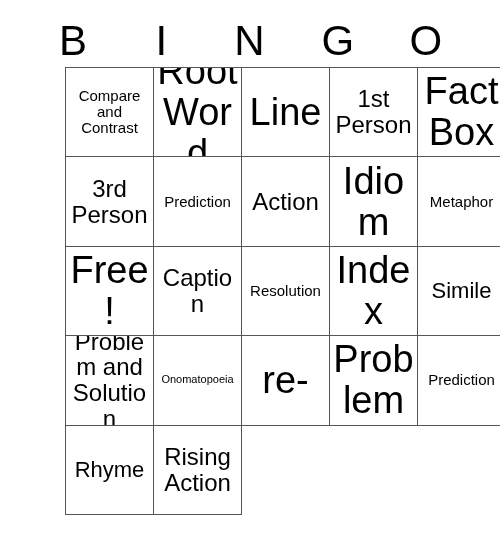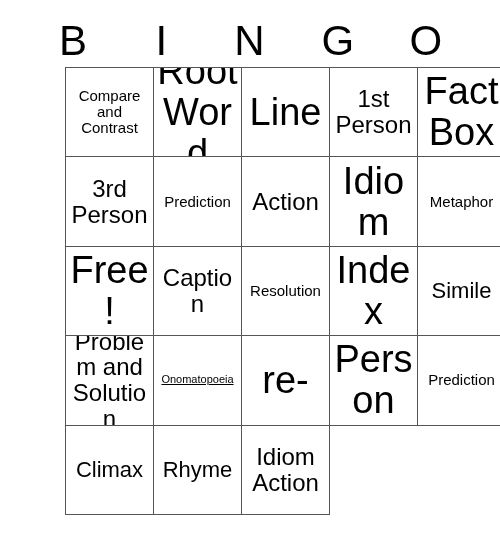--- a/index.html
+++ b/index.html
@@ -82,21 +82,21 @@
     color: #000000;
     word-wrap: break-word;
   }
 
   
   .fs-xxl .cell-text { font-size: 38px; }
   .fs-xl  .cell-text { font-size: 22px; }
   .fs-lg  .cell-text { font-size: 24px; }
   .fs-md  .cell-text { font-size: 24px; }
   .fs-sm  .cell-text { font-size: 15px; }
-  .fs-xs  .cell-text { font-size: 11px; text-decoration: underline; }
+  .fs-xs  .cell-text { font-size: 11px; }
 </style>
 </head>
 <body>
 
 <div id="bingo-card">
 
   <div id="header-row">
       <div class="header-letter">B</div>
       <div class="header-letter">I</div>
       <div class="header-letter">N</div>
@@ -153,29 +153,26 @@
       <div class="bingo-cell fs-md">
         <span class="cell-text">Problem and Solution</span>
       </div>
       <div class="bingo-cell fs-xs">
         <span class="cell-text">Onomatopoeia</span>
       </div>
       <div class="bingo-cell fs-xxl">
         <span class="cell-text">re-</span>
       </div>
       <div class="bingo-cell fs-xxl">
-        <span class="cell-text">Person</span>
+        <span class="cell-text">Problem</span>
       </div>
       <div class="bingo-cell fs-sm">
         <span class="cell-text">Prediction</span>
       </div>
       <div class="bingo-cell fs-xl">
-        <span class="cell-text">Climax</span>
-      </div>
-      <div class="bingo-cell fs-xl">
         <span class="cell-text">Rhyme</span>
       </div>
       <div class="bingo-cell fs-lg">
-        <span class="cell-text">Idiom Action</span>
+        <span class="cell-text">Rising Action</span>
       </div>
     </div>
 
 </div>
 
 </body></html>

